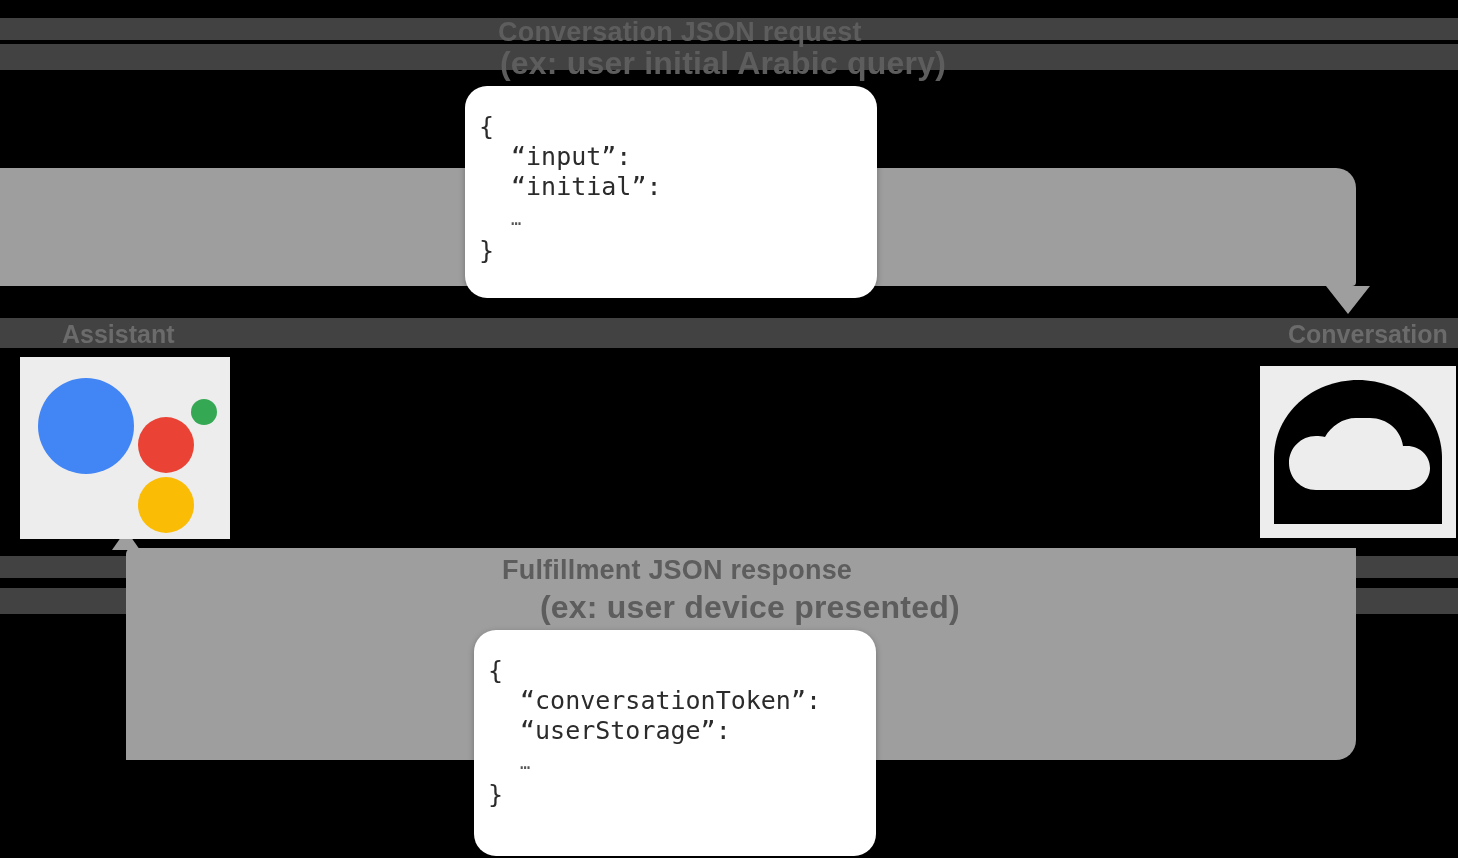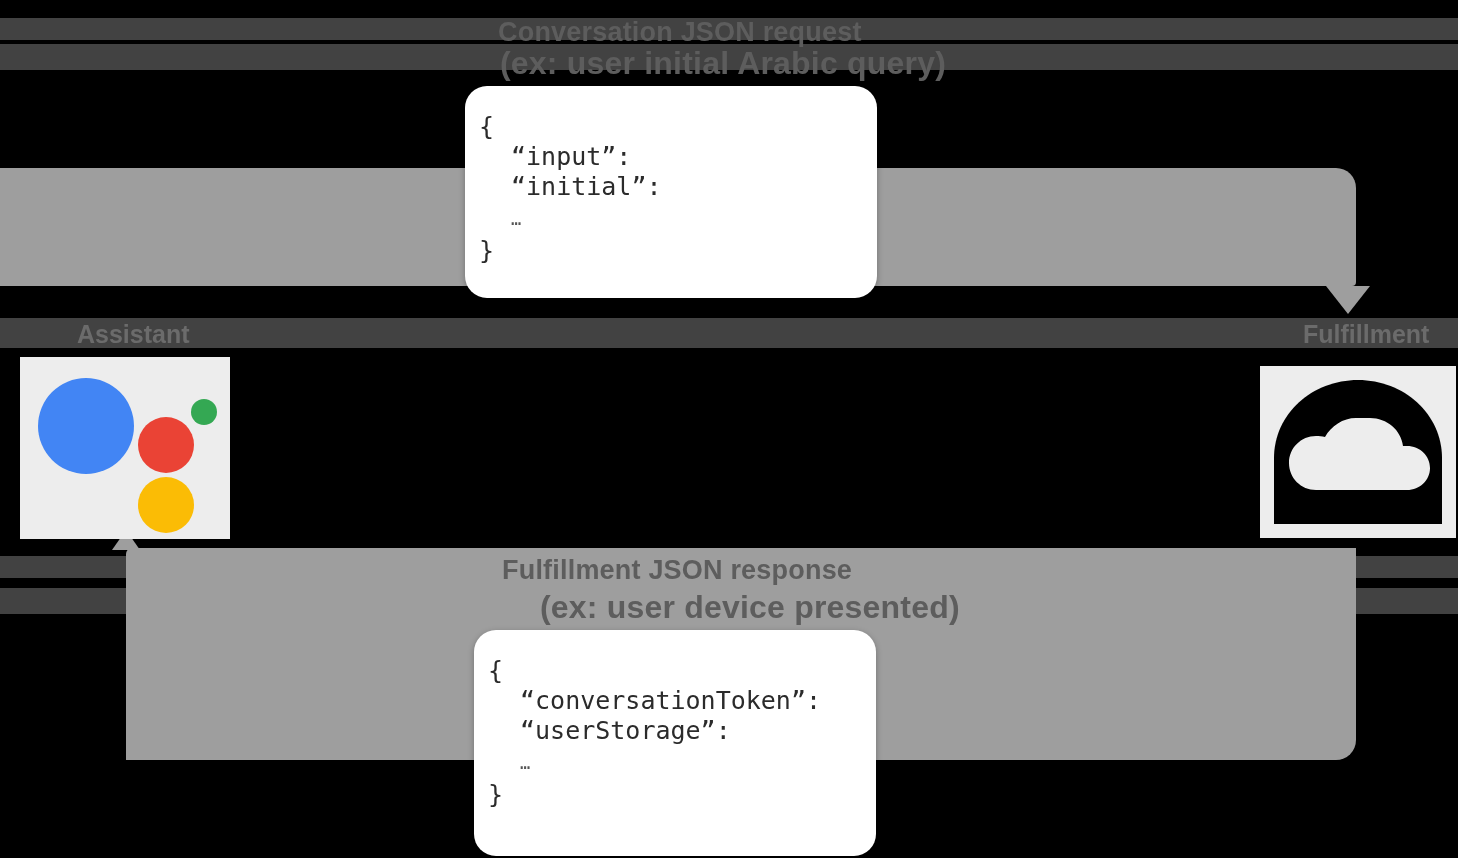--- a/index.html
+++ b/index.html
@@ -32,21 +32,21 @@
   
   .cap{position:absolute;color:#5d5d5d;font-weight:bold;letter-spacing:.2px;
        white-space:nowrap;}
   .cap-title{font-size:27px;}
   .cap-sub{font-size:32px;}
   .cap-req-1{left:498px;top:17px;}
   .cap-req-2{left:500px;top:45px;}
   .cap-res-1{left:502px;top:555px;}
   .cap-res-2{left:540px;top:589px;}
   .cap-side{position:absolute;font-size:25px;font-weight:bold;color:#6b6b6b;
-       white-space:nowrap;margin-left:15px;}
+       white-space:nowrap;}
   .cap-assistant{left:62px;top:320px;}
   .cap-fulfillment{left:1288px;top:320px;}
 
   
   .card{position:absolute;background:#fff;border-radius:22px;
         box-shadow:0 2px 6px rgba(0,0,0,.28);}
   .card-req{left:465px;top:86px;width:412px;height:212px;}
   .card-res{left:474px;top:630px;width:402px;height:226px;}
   .code{position:absolute;left:0;top:0;padding:26px 0 0 14px;
         font-family:"DejaVu Sans Mono",monospace;
@@ -85,21 +85,21 @@
   <div class="flow flow-bot"></div>
   <div class="flow-bot-head"></div>
 
   <div class="cap cap-title cap-req-1">Conversation JSON request</div>
   <div class="cap cap-sub cap-req-2">(ex: user initial Arabic query)</div>
 
   <div class="cap cap-title cap-res-1">Fulfillment JSON response</div>
   <div class="cap cap-sub cap-res-2">(ex: user device presented)</div>
 
   <div class="cap-side cap-assistant">Assistant</div>
-  <div class="cap-side cap-fulfillment">Fulfillment</div>
+  <div class="cap-side cap-fulfillment">Conversation</div>
 
   <div class="card card-req">
     <div class="code"><span>{</span>
 <span class="ind">“input”:</span><span class="ind">“initial”:</span><span class="dots">…</span><span>}</span></div>
   </div>
 
   <div class="card card-res">
     <div class="code"><span>{</span>
 <span class="ind">“conversationToken”:</span><span class="ind">“userStorage”:</span><span class="dots">…</span><span>}</span></div>
   </div>

